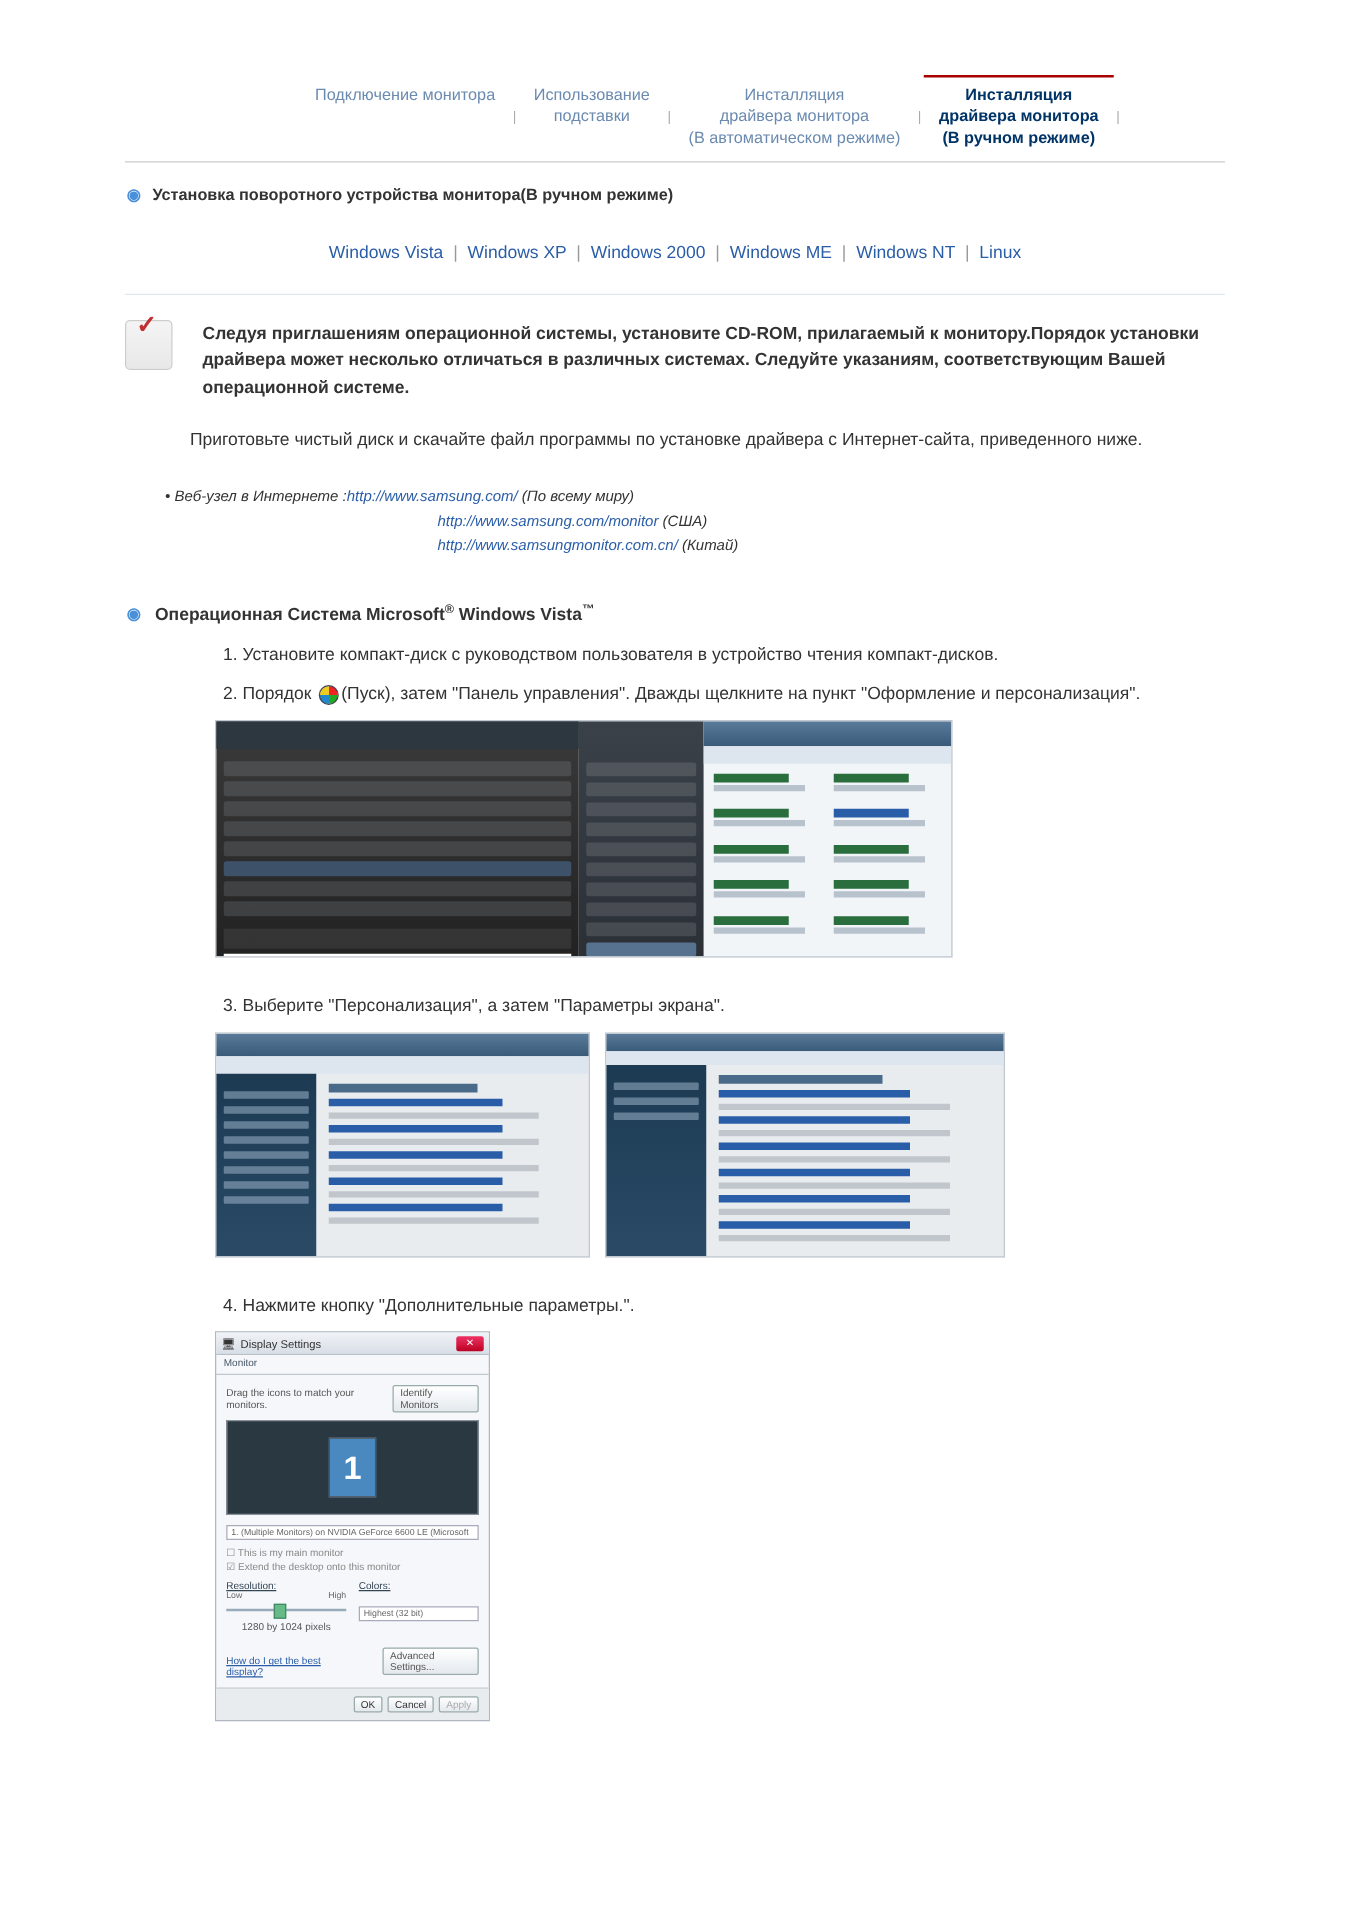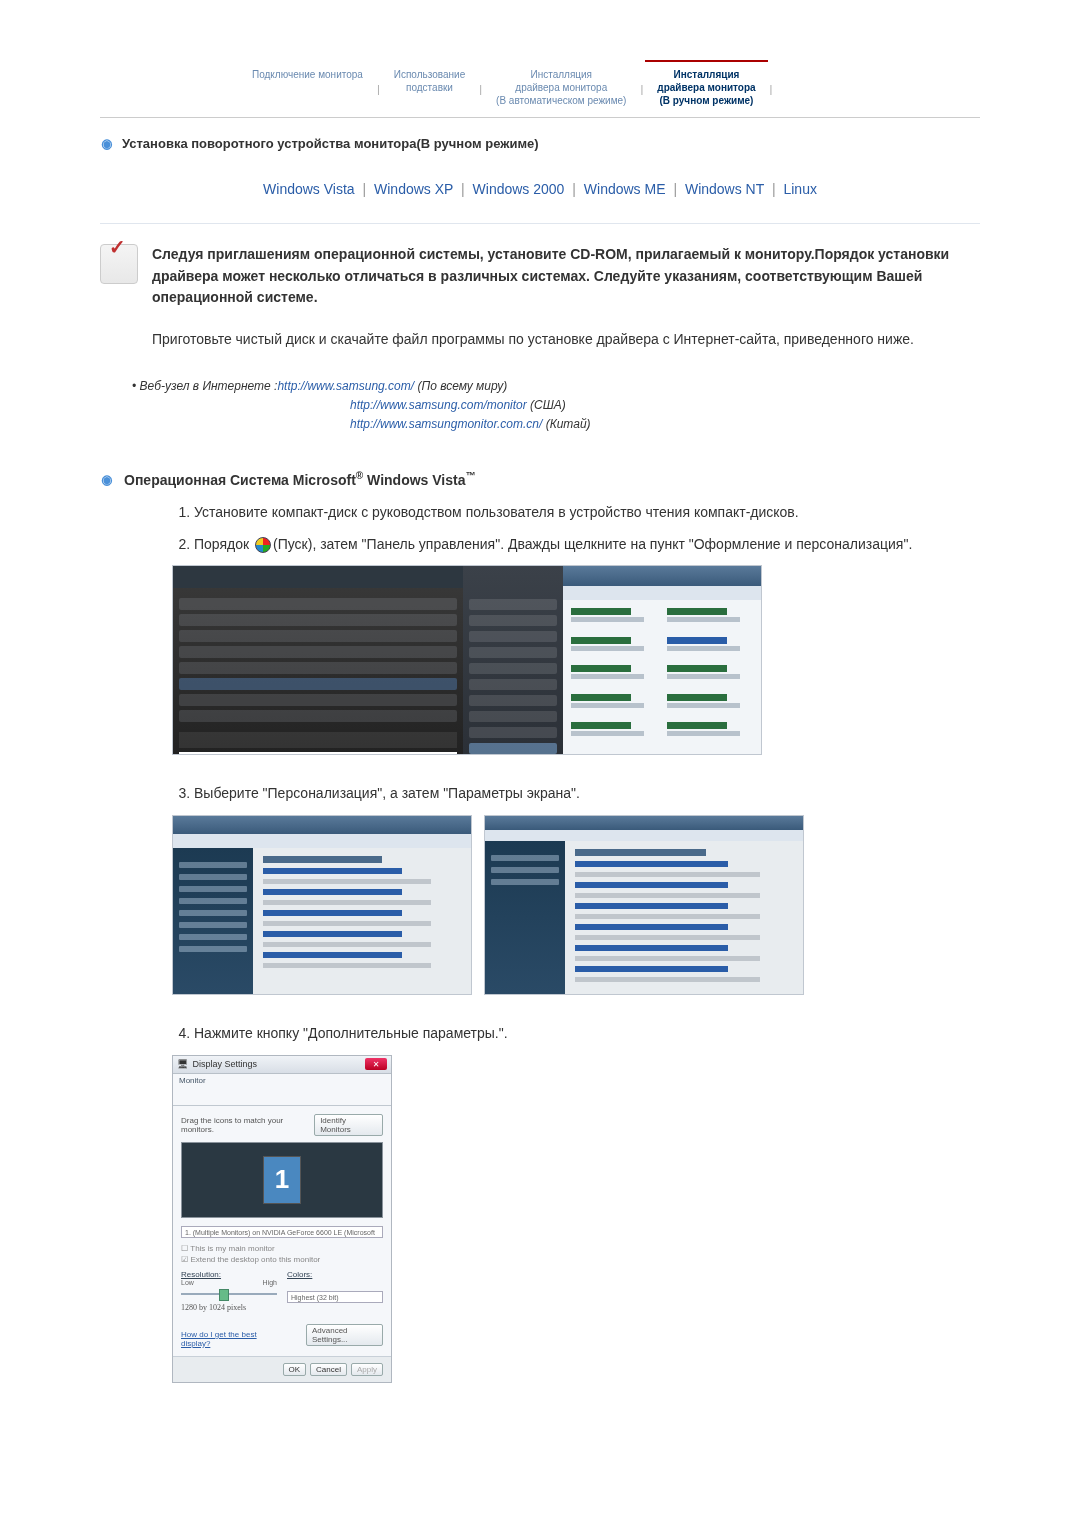--- a/index.html
+++ b/index.html
@@ -13,21 +13,21 @@
     }
     .tabs-row {
       display: flex;
       border-bottom: 1px solid #ccc;
       margin-bottom: 18px;
       justify-content: flex-start;
       padding-left: 140px;
     }
     .tab {
       padding: 6px 12px 10px 12px;
-      font-size: 10px;
+      font-size: 13px;
       text-align: center;
       border-top: 2px solid transparent;
       color: #6a8ab0;
       line-height: 1.3;
     }
     .tab.inactive { color: #6a8ab0; }
     .tab.active { color: #003366; font-weight: bold; border-top: 2px solid #a00; }
     .tab-sep { color: #aaa; align-self: center; padding: 0 2px; font-size: 11px; }
     .sub-header {
       display: flex;
@@ -51,21 +51,21 @@
       text-align: center;
       margin: 30px 0 26px 0;
       font-size: 14px;
     }
     .os-links a { color: #2a5da8; text-decoration: none; }
     .os-sep { color: #999; padding: 0 4px; }
     .hr-light { border: none; border-top: 1px solid #e0e6ee; margin: 6px 0 20px 0; }
     .note-block {
       display: flex;
       align-items: flex-start;
-      gap: 14px;
+      gap: 24px;
       margin: 10px 0 20px 0;
     }
     .note-icon {
       width: 38px; height: 40px;
       flex-shrink: 0;
       position: relative;
       border: 1px solid #ccc;
       border-radius: 4px;
       background: linear-gradient(#f4f4f4,#e8e8e8);
     }
@@ -209,21 +209,21 @@
       background: #f5f7fa;
       border: 1px solid #b0b7c0;
     }
     .fake-display .titlebar {
       height: 18px; display: flex; align-items: center; justify-content: space-between;
       padding: 0 4px; font-size: 9px; color: #333;
       background: linear-gradient(#f0f3f7,#d8dee6);
       border-bottom: 1px solid #b8c0c8;
     }
     .fake-display .close { width: 22px; height: 12px; background: linear-gradient(#e36,#b02); border-radius: 2px; display:flex;align-items:center;justify-content:center;color:#fff;font-size:8px; }
-    .fake-display .tabrow { height: 32px; border-bottom: 1px solid #c0c8d0; padding: 2px 6px; font-size: 8px; color: #456; }
+    .fake-display .tabrow { height: 16px; border-bottom: 1px solid #c0c8d0; padding: 2px 6px; font-size: 8px; color: #456; }
     .fake-display .body { padding: 8px; font-size: 8px; color: #555; }
     .fake-display .toprow { display: flex; justify-content: space-between; align-items: center; margin-bottom: 6px; }
     .fake-display .btn { border: 1px solid #9aa; padding: 1px 5px; background: linear-gradient(#fff,#e4e9ee); border-radius: 2px; font-size: 8px; }
     .fake-display .monitor-area {
       height: 76px; background: #2a3842; border: 1px solid #8a939c;
       display: flex; align-items: center; justify-content: center; margin-bottom: 8px;
     }
     .fake-display .monitor-area .num {
       width: 38px; height: 48px; background: #4a88c0; color: #fff;
       display: flex; align-items: center; justify-content: center;
@@ -231,21 +231,21 @@
     }
     .fake-display .dd { height: 12px; border: 1px solid #aab; background: #fff; margin-bottom: 6px; font-size: 7px; padding: 0 3px; line-height: 12px; color: #666; overflow: hidden;}
     .fake-display .chk { font-size: 8px; color: #888; margin: 2px 0; }
     .fake-display .sliderrow { display: flex; gap: 10px; margin-top: 6px; }
     .fake-display .slcol { flex: 1; }
     .fake-display .sl-label { font-size: 8px; text-decoration: underline; color: #345; }
     .fake-display .slider { height: 10px; position: relative; margin-top: 3px; }
     .fake-display .slider::before { content:""; position:absolute; top:4px; left:0; right:0; height:2px; background:#9ab; }
     .fake-display .slider::after { content:""; position:absolute; top:0; left:40%; width:8px; height:10px; background:#6b8; border:1px solid #486; }
     .fake-display .slrange { display:flex; justify-content:space-between; font-size:7px; color:#666; }
-    .fake-display .res-txt { text-align:left; font-size:8px; margin-top:4px;font-family:Liberation Serif, serif; }
+    .fake-display .res-txt { text-align:center; font-size:8px; margin-top:4px; }
     .fake-display .link { color: #2a5da8; font-size: 8px; margin-top: 8px; text-decoration: underline; }
     .fake-display .footer { display:flex; justify-content:flex-end; gap:4px; padding: 6px 8px; border-top: 1px solid #c8d0d8; background:#e8ecef; }
     .ic-start {
       display:inline-block; width:16px; height:16px; border-radius:50%;
       background: conic-gradient(#e22 0 90deg,#2a2 90deg 180deg,#28c 180deg 270deg,#ec2 270deg 360deg);
       vertical-align: middle; margin: 0 2px;
       border: 1px solid #445;
     }
   </style>
 </head>

